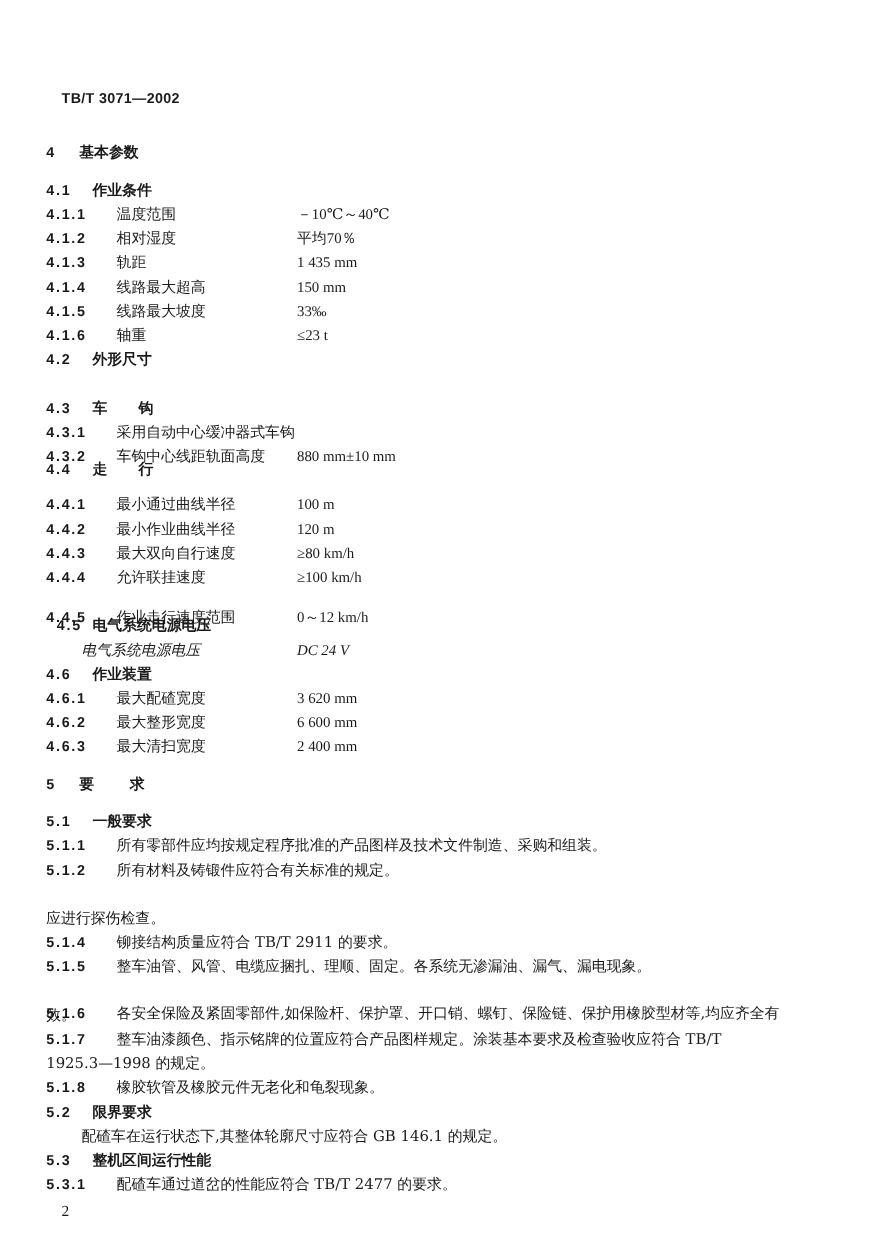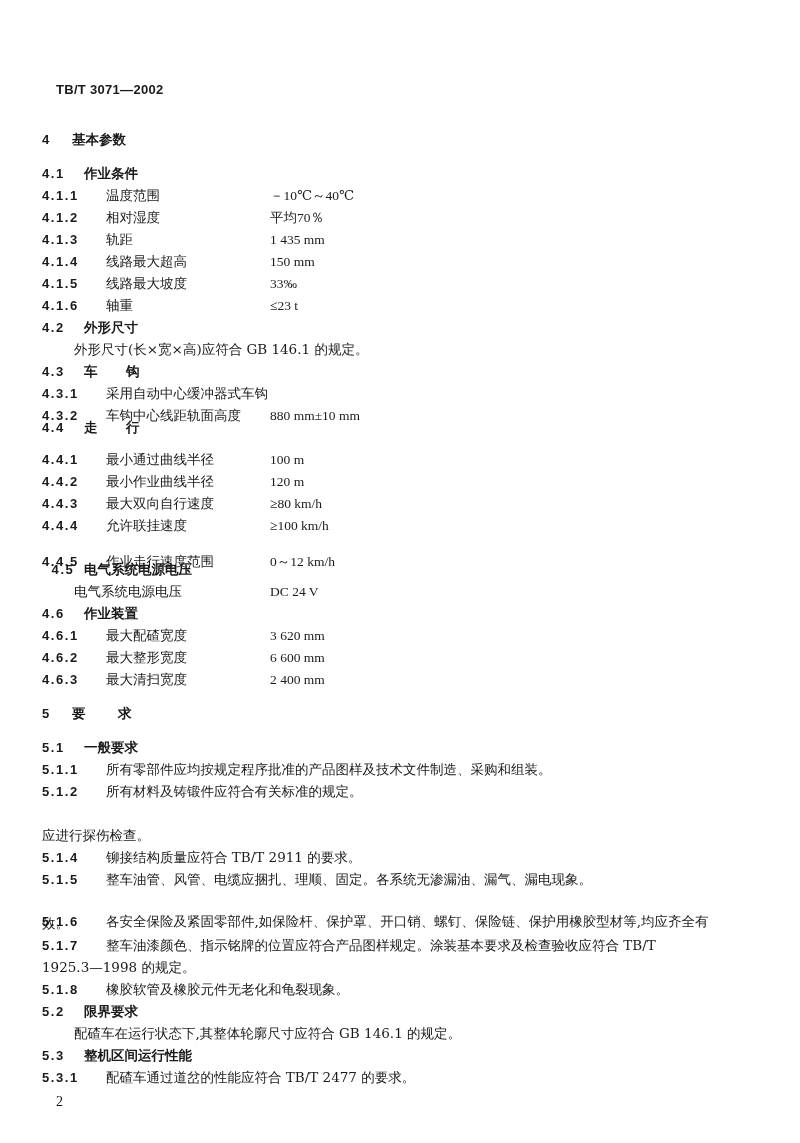--- a/index.html
+++ b/index.html
@@ -62,21 +62,20 @@
   <div class="line" style="top:272px;">
     <span class="num l3">4.1.5</span><span class="label">线路最大坡度</span><span class="value">33‰</span>
   </div>
   <div class="line" style="top:294px;">
     <span class="num l3">4.1.6</span><span class="label">轴重</span><span class="value">≤23 t</span>
   </div>
 
   <div class="line heading" style="top:316px;">
     <span class="num l2">4.2</span><span>外形尺寸</span>
   </div>
-  <div class="line indent para" style="top:338px;">外形尺寸(长×宽×高)应符合 GB 146.1 的规定。</div>
 
   <div class="line heading" style="top:360px;">
     <span class="num l2">4.3</span><span style="display:inline-block;width:42px;">车</span><span>钩</span>
   </div>
   <div class="line" style="top:382px;">
     <span class="num l3">4.3.1</span><span>采用自动中心缓冲器式车钩</span>
   </div>
   <div class="line" style="top:404px;">
     <span class="num l3">4.3.2</span><span class="label">车钩中心线距轨面高度</span><span class="value">880 mm±10 mm</span>
   </div>
@@ -96,21 +95,21 @@
   <div class="line" style="top:514px;">
     <span class="num l3">4.4.4</span><span class="label">允许联挂速度</span><span class="value">≥100 km/h</span>
   </div>
   <div class="line" style="top:550px;">
     <span class="num l3">4.4.5</span><span class="label">作业走行速度范围</span><span class="value">0～12 km/h</span>
   </div>
 
   <div class="line heading" style="top:558px;text-align:center;">
     <span class="num l2">4.5</span><span>电气系统电源电压</span>
   </div>
-  <div class="line indent" style="top:580px;">
+  <div class="line indent" style="top:580px;font-style:italic;">
     <span class="label" style="width:196px;">电气系统电源电压</span><span class="value">DC 24 V</span>
   </div>
 
   <div class="line heading" style="top:602px;">
     <span class="num l2">4.6</span><span>作业装置</span>
   </div>
   <div class="line" style="top:624px;">
     <span class="num l3">4.6.1</span><span class="label">最大配碴宽度</span><span class="value">3 620 mm</span>
   </div>
   <div class="line" style="top:646px;">

